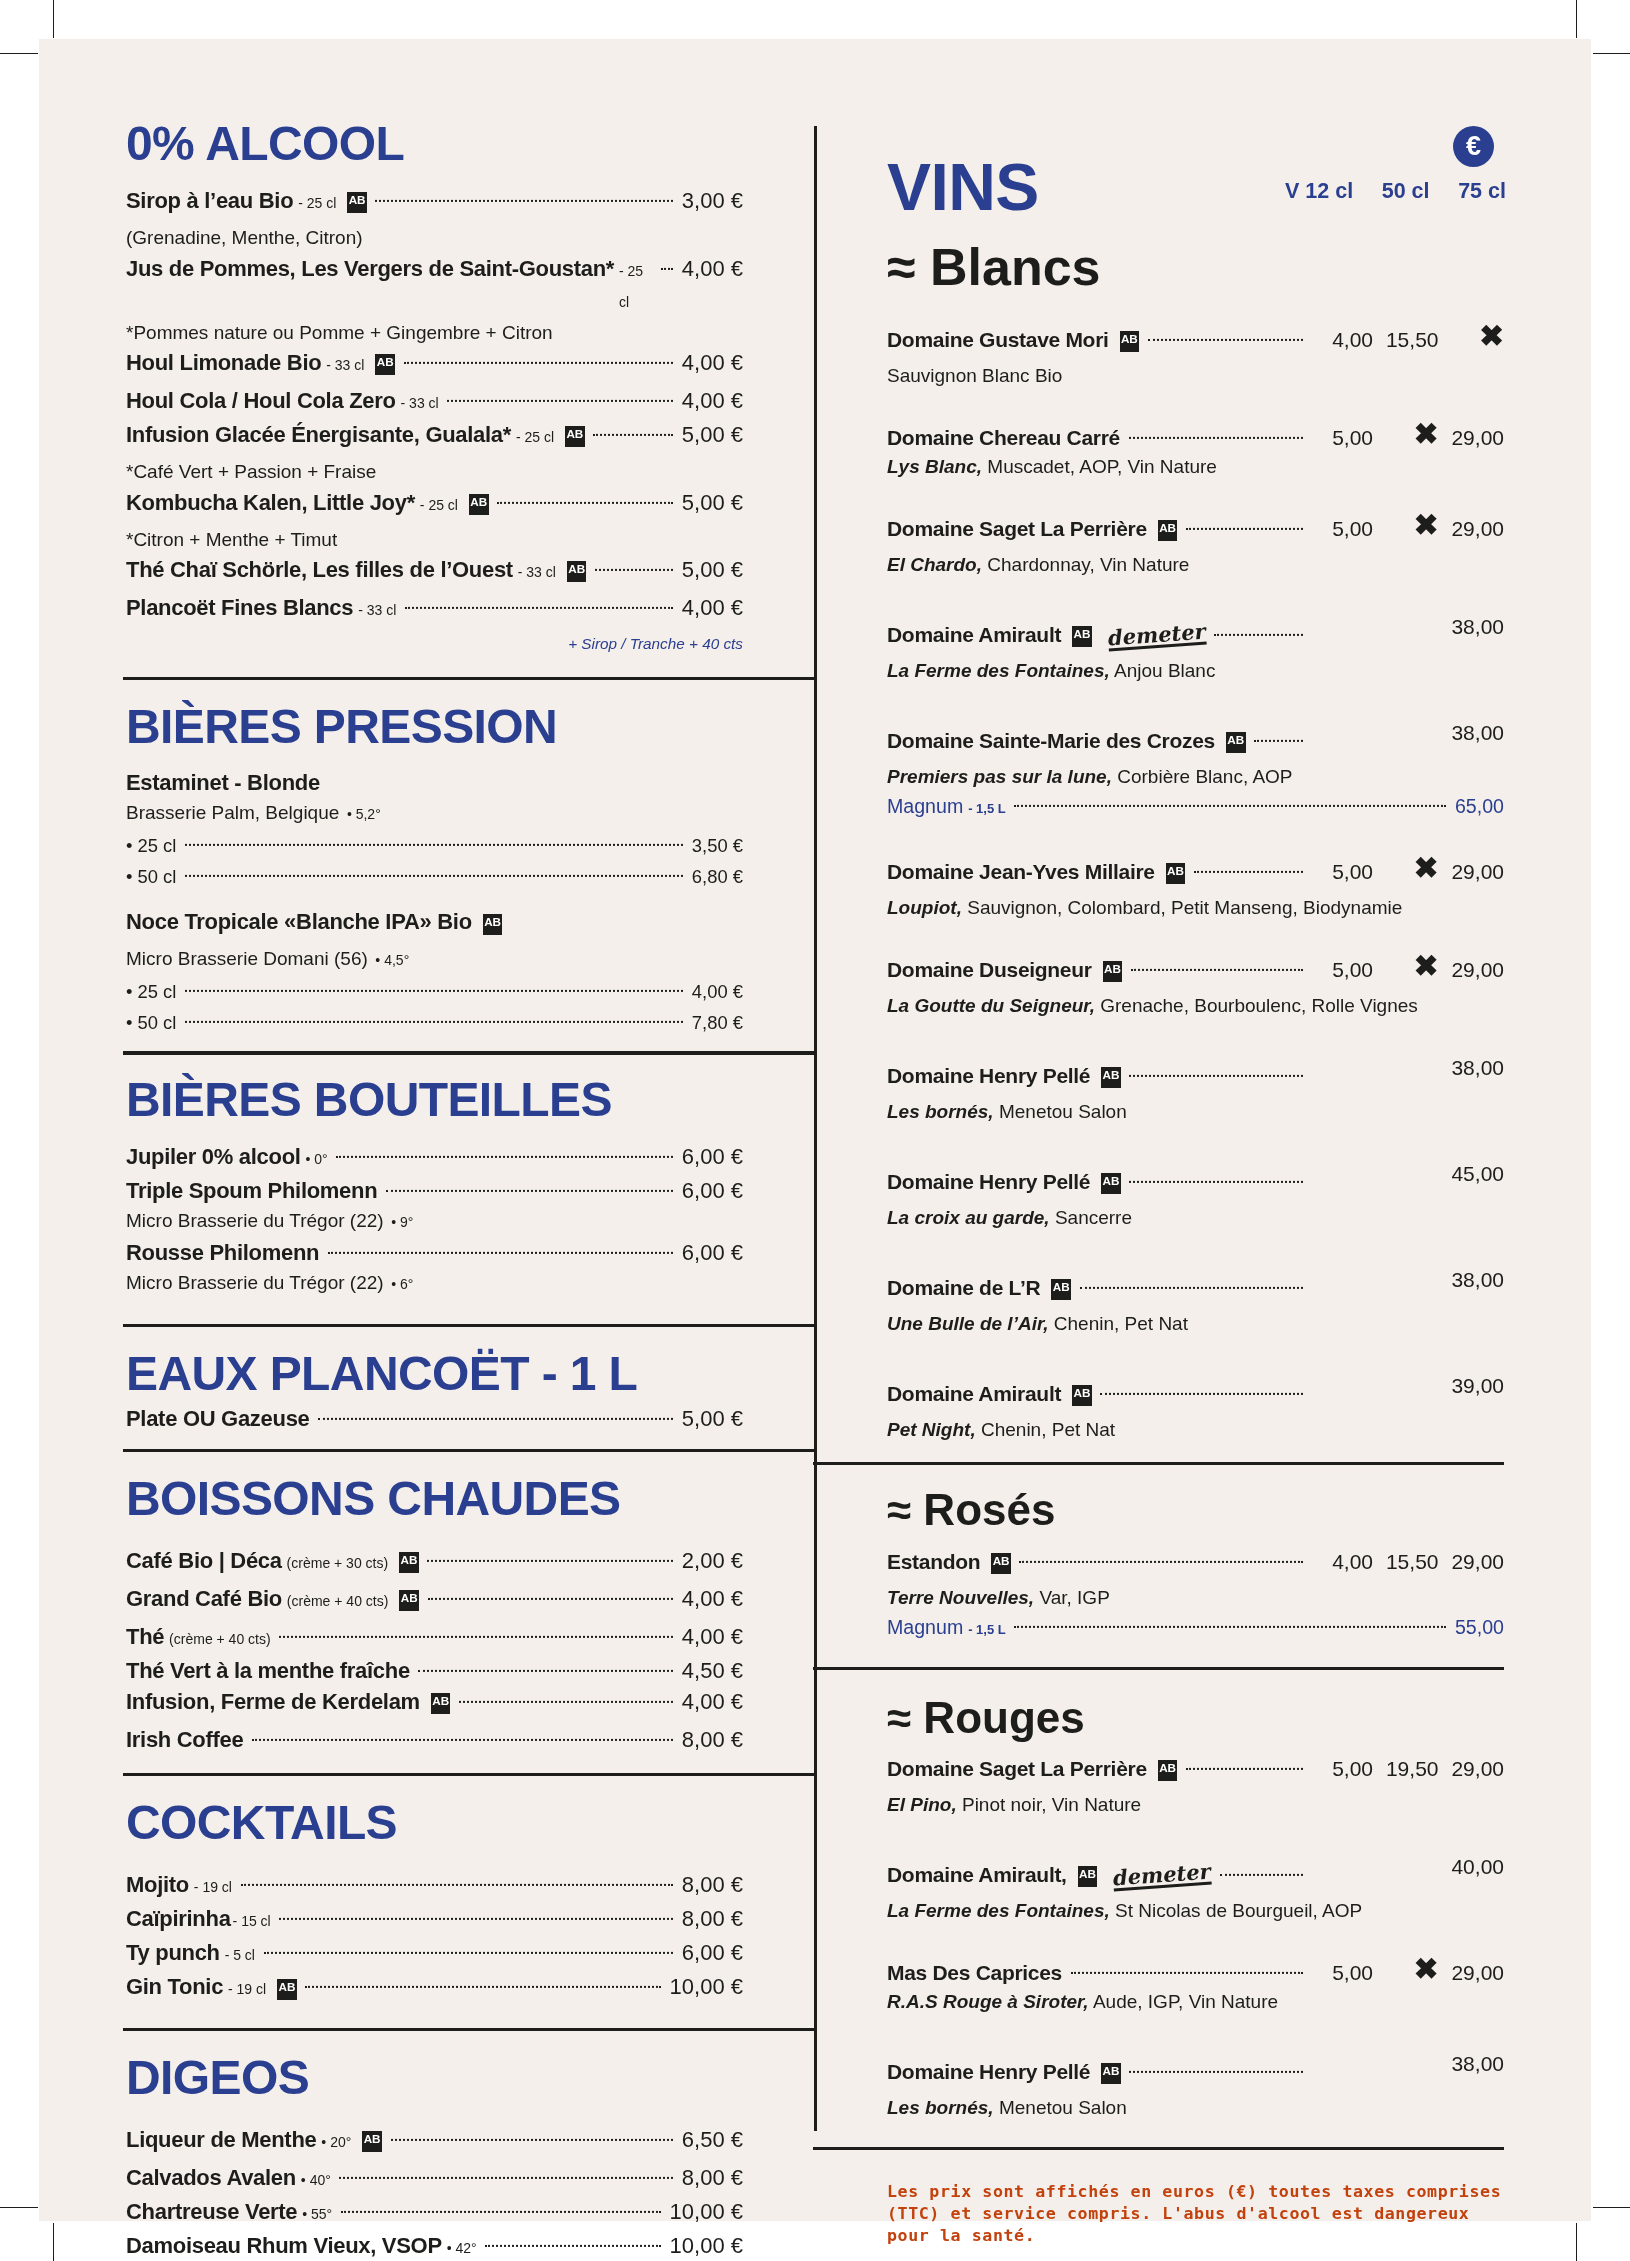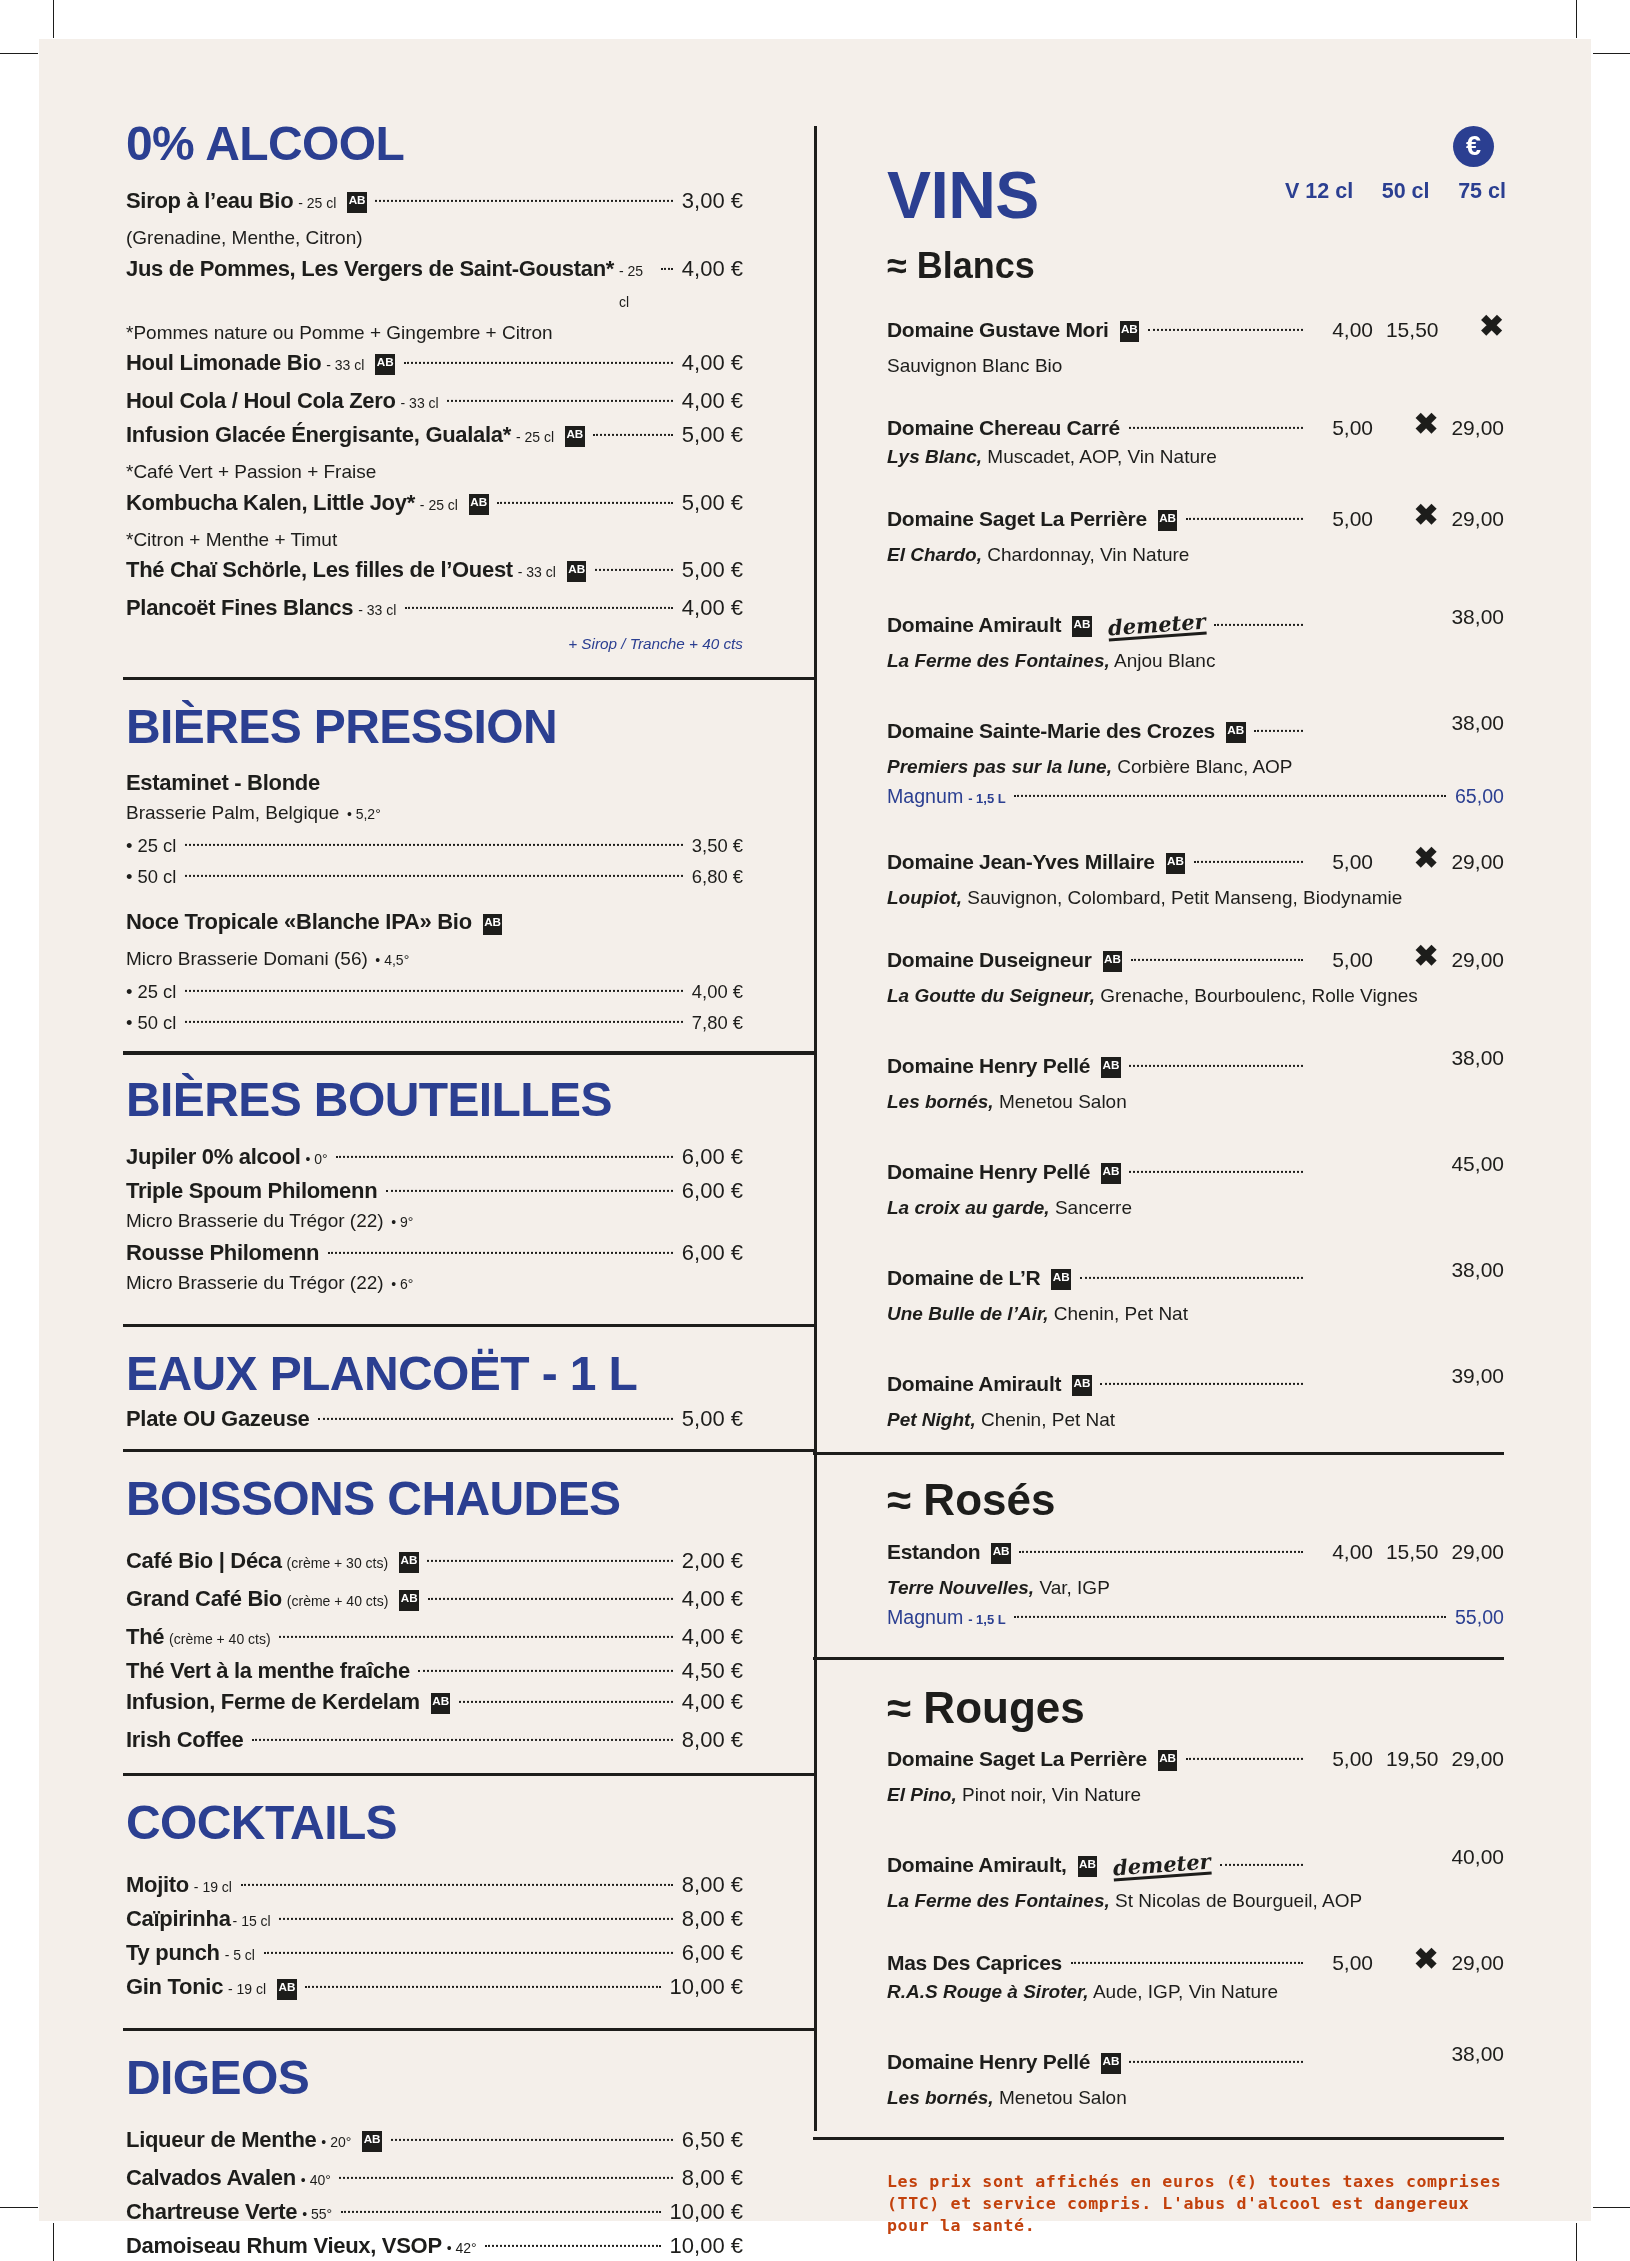--- a/index.html
+++ b/index.html
@@ -1,21 +1,21 @@
 <!DOCTYPE html>
 <html style="font-size:9.8px"><head>
 <meta charset="utf-8">
 <style>
   html, body { margin:0; padding:0; }
   body { width:1631px; height:2261px; background:#ffffff; position:relative; overflow:hidden;
          font-family:"Liberation Sans", sans-serif; color:#1d1d1b; }
   .crop { position:absolute; background:#1d1d1b; }
   .sheet { position:absolute; left:39px; top:39px; width:1552px; height:2182px; background:#f4efea; }
   .col-left { position:absolute; left:126px; top:120px; width:617px; }
-  .col-right { position:absolute; left:887px; top:119px; width:617px; }
+  .col-right { position:absolute; left:887px; top:111px; width:617px; }
   .vrule { position:absolute; left:814px; top:126px; width:2.5px; height:2005px; background:#1d1d1b; }
   .hrule { position:absolute; height:3.1px; background:#1d1d1b; }
   h2.sec { margin:0; color:#2b3f91; font-weight:bold; font-size:48px; letter-spacing:-0.6px; line-height:1; }
   .row { display:flex; align-items:baseline; font-size:22px; line-height:31px; }
   .row .name { font-weight:bold; white-space:nowrap; letter-spacing:-0.3px; }
   .row .small { font-size:14px; font-weight:normal; }
   .row .dots { flex:1; border-bottom:2.5px dotted #1d1d1b; margin:0 8.6px; transform:translateY(-6.1px); min-width:12.3px; }
   .row .price { white-space:nowrap; text-align:right; }
   .sub { font-size:19px; line-height:29.5px; }
   .bio { display:inline-flex; flex-direction:column; align-items:center; justify-content:flex-start;
@@ -304,21 +304,21 @@
 
 <div class="euro" style="left:1453px;top:126px;">€</div>
 <div class="wine-head" style="left:1285px;top:179px;width:221px;display:flex;justify-content:space-between;">
   <span>V 12 cl</span>
   <span>50 cl</span>
   <span>75 cl</span>
 </div>
 
 <div class="col-right">
   <h2 class="sec" style="font-size:66px;margin-top:43px;">VINS</h2>
-  <h3 class="sec" style="font-size:36px;margin:17px 0 27px;">≈ Blancs</h3>
+  <h3 class="sec" style="font-size:52px;margin:17px 0 27px;">≈ Blancs</h3>
   <div id="blancs-list">
       <div class="wine">
         <div class="row">
           <span class="name">Domaine Gustave Mori</span>
           <span class="bio">AB</span>
           <span class="dots"></span>
           <span class="cols">
             <span>4,00</span>
             <span>15,50</span>
             <span class="cross">✖</span>

